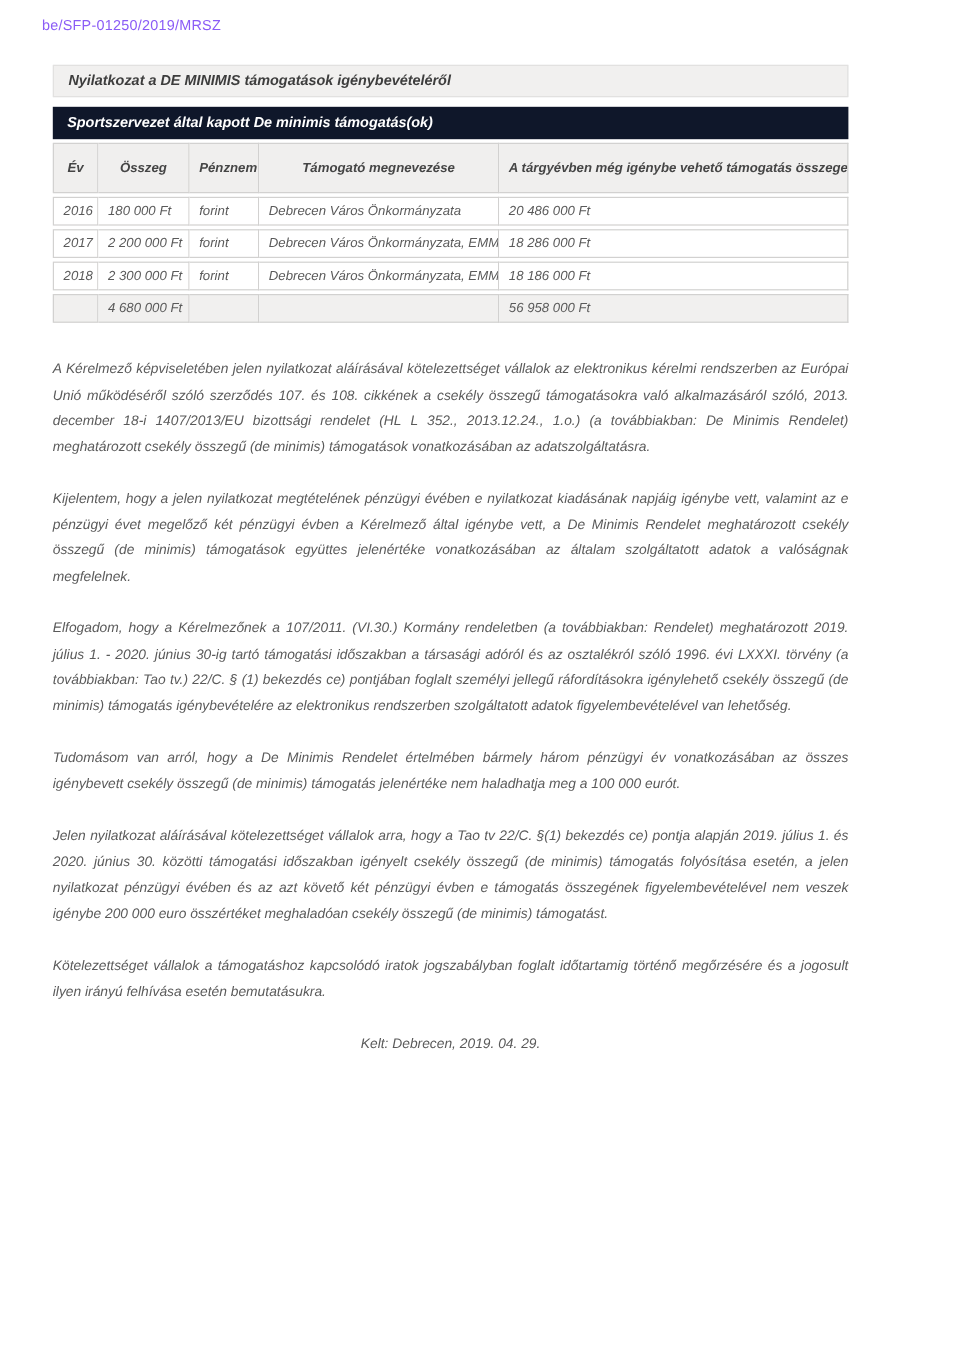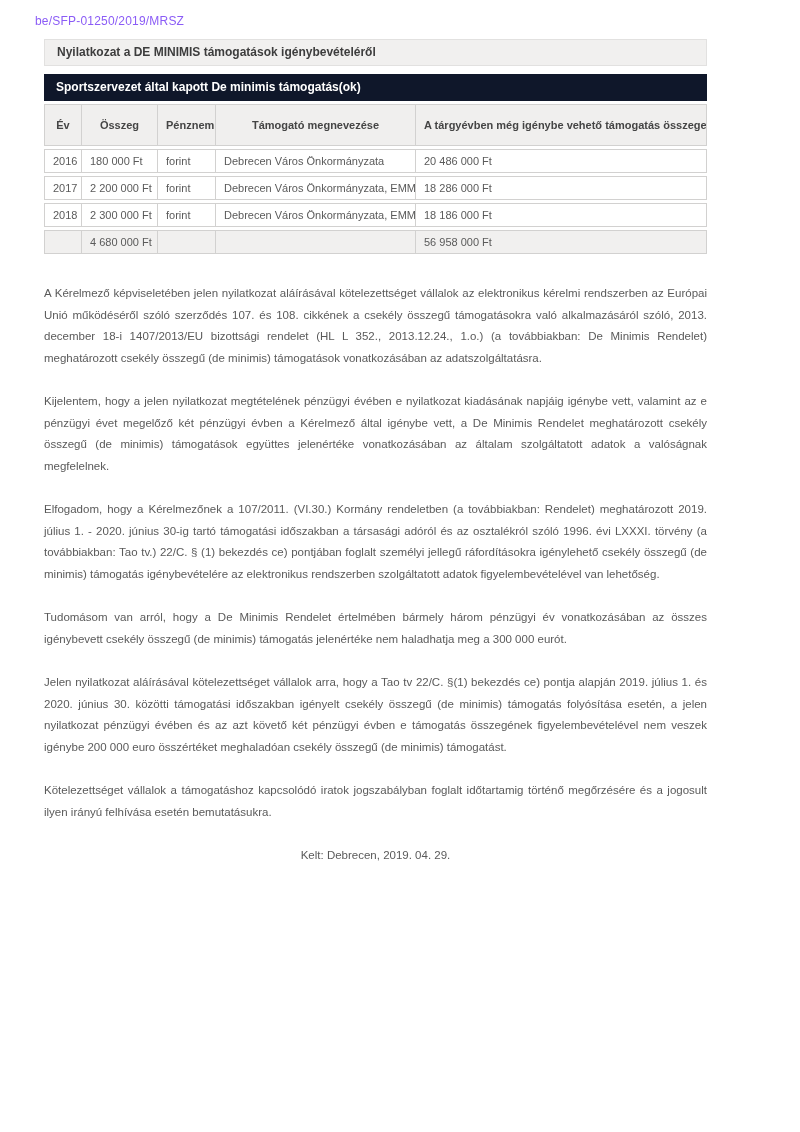--- a/index.html
+++ b/index.html
@@ -10,21 +10,21 @@
     position: relative;
     color: #555;
   }
   .page { position: absolute; inset: 0; background: #fff; overflow: hidden; }
 
   .doc-ref {
     position: absolute; left: 35px; top: 14px;
     font-size: 12px; color: #8b5cf6; letter-spacing: 0.2px;
   }
 
-  .content { position: absolute; left: 44px; top: 39px; width: 663px; }
+  .content { position: absolute; left: 44px; top: 54px; width: 663px; font-style: italic; }
 
   .section-bar {
     background: #f1f0ef; border: 1px solid #e2e1e0;
     height: 27px; line-height: 25px;
     padding: 0 12px;
     font-size: 12px; font-weight: bold; color: #3d3d3d;
   }
 
   .table-caption-bar {
     margin-top: 8px;
@@ -139,21 +139,21 @@
           <td></td>
           <td>56 958 000 Ft</td>
         </tr>
       </tbody>
     </table>
 
     <div class="paragraphs">
       <p>A Kérelmező képviseletében jelen nyilatkozat aláírásával kötelezettséget vállalok az elektronikus kérelmi rendszerben az Európai Unió működéséről szóló szerződés 107. és 108. cikkének a csekély összegű támogatásokra való alkalmazásáról szóló, 2013. december 18-i 1407/2013/EU bizottsági rendelet (HL L 352., 2013.12.24., 1.o.) (a továbbiakban: De Minimis Rendelet) meghatározott csekély összegű (de minimis) támogatások vonatkozásában az adatszolgáltatásra.</p>
       <p>Kijelentem, hogy a jelen nyilatkozat megtételének pénzügyi évében e nyilatkozat kiadásának napjáig igénybe vett, valamint az e pénzügyi évet megelőző két pénzügyi évben a Kérelmező által igénybe vett, a De Minimis Rendelet meghatározott csekély összegű (de minimis) támogatások együttes jelenértéke vonatkozásában az általam szolgáltatott adatok a valóságnak megfelelnek.</p>
       <p>Elfogadom, hogy a Kérelmezőnek a 107/2011. (VI.30.) Kormány rendeletben (a továbbiakban: Rendelet) meghatározott 2019. július 1. - 2020. június 30-ig tartó támogatási időszakban a társasági adóról és az osztalékról szóló 1996. évi LXXXI. törvény (a továbbiakban: Tao tv.) 22/C. § (1) bekezdés ce) pontjában foglalt személyi jellegű ráfordításokra igénylehető csekély összegű (de minimis) támogatás igénybevételére az elektronikus rendszerben szolgáltatott adatok figyelembevételével van lehetőség.</p>
-      <p>Tudomásom van arról, hogy a De Minimis Rendelet értelmében bármely három pénzügyi év vonatkozásában az összes igénybevett csekély összegű (de minimis) támogatás jelenértéke nem haladhatja meg a 300 000 eurót.</p>
+      <p>Tudomásom van arról, hogy a De Minimis Rendelet értelmében bármely három pénzügyi év vonatkozásában az összes igénybevett csekély összegű (de minimis) támogatás jelenértéke nem haladhatja meg a 100 000 eurót.</p>
       <p>Jelen nyilatkozat aláírásával kötelezettséget vállalok arra, hogy a Tao tv 22/C. §(1) bekezdés ce) pontja alapján 2019. július 1. és 2020. június 30. közötti támogatási időszakban igényelt csekély összegű (de minimis) támogatás folyósítása esetén, a jelen nyilatkozat pénzügyi évében és az azt követő két pénzügyi évben e támogatás összegének figyelembevételével nem veszek igénybe 200 000 euro összértéket meghaladóan csekély összegű (de minimis) támogatást.</p>
       <p>Kötelezettséget vállalok a támogatáshoz kapcsolódó iratok jogszabályban foglalt időtartamig történő megőrzésére és a jogosult ilyen irányú felhívása esetén bemutatásukra.</p>
     </div>
 
     <div class="kelt">Kelt: Debrecen, 2019. 04. 29.</div>
 
   </div>
 
 
 </div>

